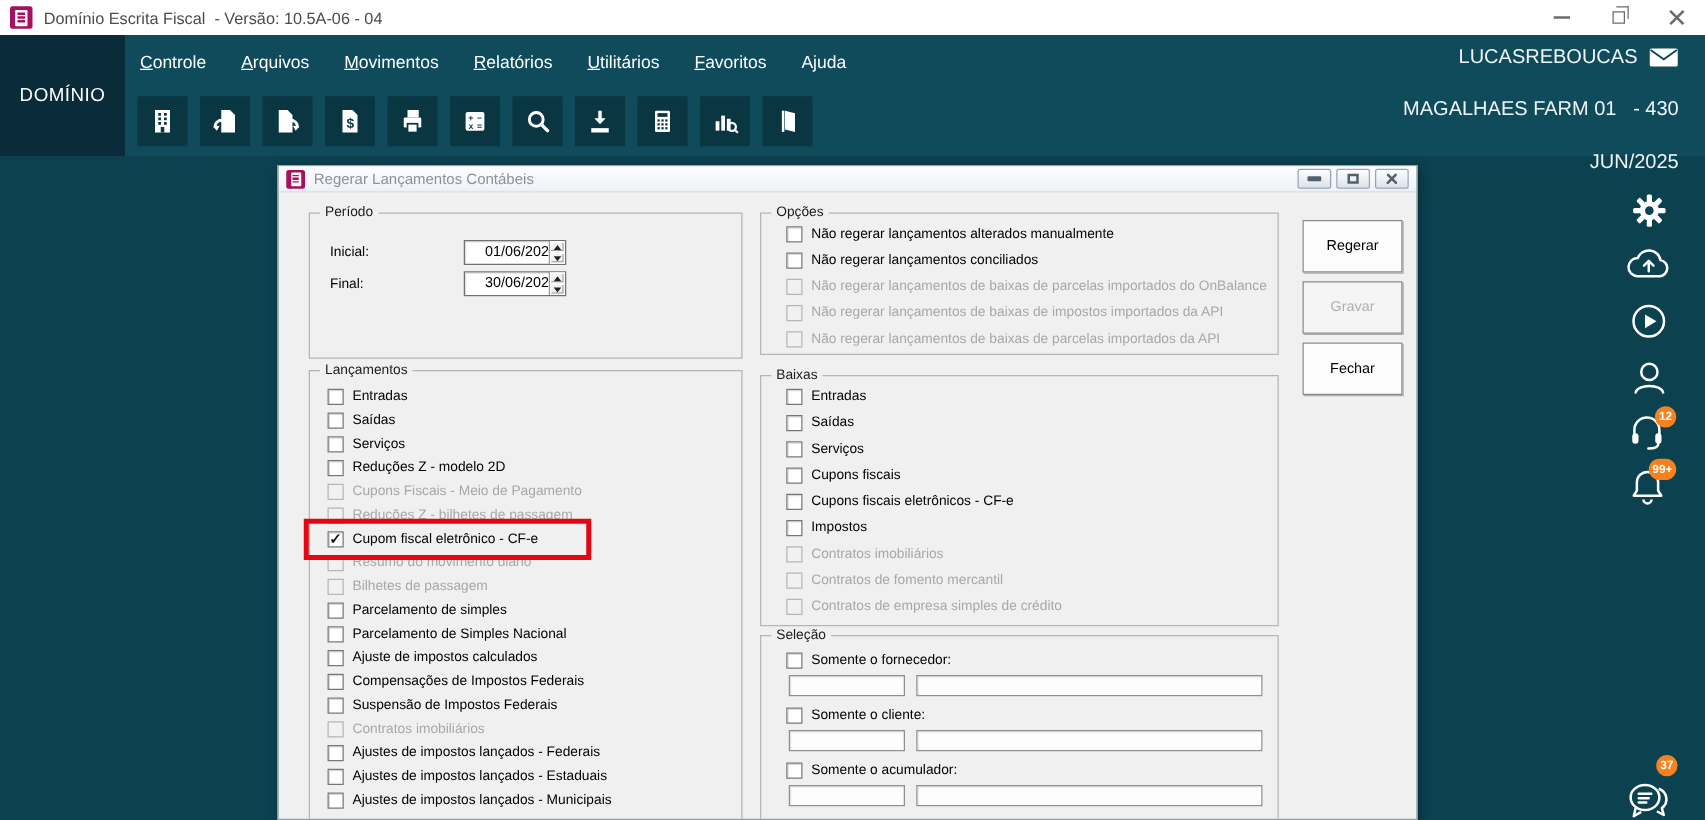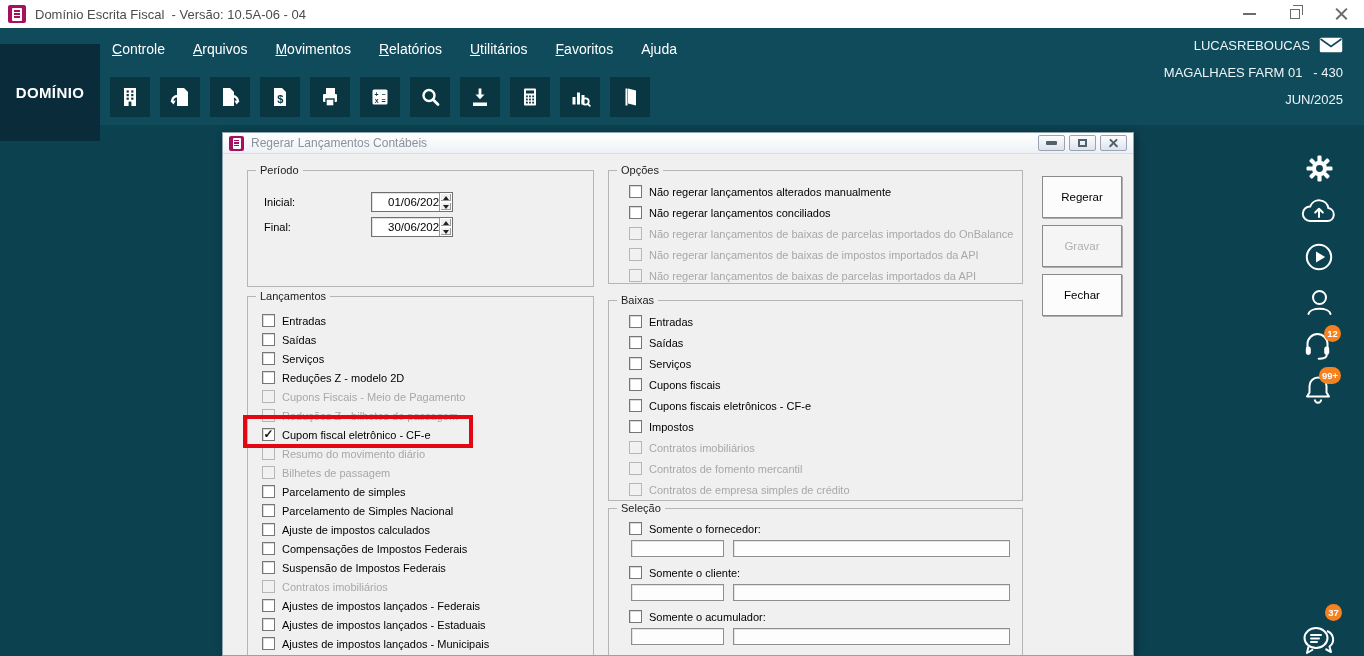--- a/index.html
+++ b/index.html
@@ -16,27 +16,27 @@
   .wbtn { width:46px; height:28px; display:flex; align-items:center; justify-content:center; }
   .g-wmin { width:13px; height:2px; background:#6b6b6b; }
   .g-wmax { position:relative; width:10px; height:10px; border:1.5px solid #6b6b6b; background:#fff; }
   .g-wmax::before { content:''; position:absolute; left:2px; top:-5px; width:9px; height:9px; border-top:1.5px solid #6b6b6b; border-right:1.5px solid #6b6b6b; }
   .g-wclose { position:relative; width:13px; height:13px; }
   .g-wclose::before,.g-wclose::after { content:''; position:absolute; left:-1px; top:5.5px; width:15px; height:1.8px; background:#6b6b6b; }
   .g-wclose::before { transform:rotate(45deg);} .g-wclose::after { transform:rotate(-45deg); }
 
   
   .header { position:absolute; left:0; top:28px; width:1364px; height:97px; background:#104B5C; }
-  .logo { position:absolute; left:0; top:0; width:100px; height:97px; background:#0A2C3A; display:flex; align-items:center; justify-content:center; color:#fff; font-weight:bold; font-size:15px; letter-spacing:.4px;margin-top:16px; }
+  .logo { position:absolute; left:0; top:0; width:100px; height:97px; background:#0A2C3A; display:flex; align-items:center; justify-content:center; color:#fff; font-weight:normal; font-size:15px; letter-spacing:.4px; }
   .menus { position:absolute; left:112px; top:13px; display:flex; }
   .menu-item { display:inline-block; color:#fff; font-size:14px; margin-right:28px; cursor:default; }
   .menu-item.accel::first-letter { text-decoration:underline; }
   .toolbar { position:absolute; left:110px; top:49px; display:flex; gap:10px; }
   .tile { width:40px; height:40px; background:#0A3642; display:flex; align-items:center; justify-content:center; }
-  .userbox { position:absolute; right:21px; top:9px; display:flex; flex-direction:column; align-items:flex-end; gap:12px; color:#EDF4F6; font-size:13px; }
+  .userbox { position:absolute; right:21px; top:9px; display:flex; flex-direction:column; align-items:flex-end; gap:24px; color:#EDF4F6; font-size:16px; }
   .userline { display:flex; align-items:center; gap:9px; }
   .pre { white-space:pre; }
 
   
   .side-ic { position:absolute; } 
   .badge { position:absolute; background:#F5821F; color:#fff; font-size:9.5px; font-weight:bold; min-width:17px; height:17px; border-radius:9px; display:flex; align-items:center; justify-content:center; padding:0 3px; }
 
   
   .dialog { position:absolute; left:222px; top:132px; width:912px; height:524px; background:#F0F0F0; border:1px solid #8FA3B0; overflow:hidden; box-shadow:2px 2px 8px rgba(0,0,0,.35); }
   .dlg-titlebar { height:21px; background:linear-gradient(#ffffff,#edf1f6); border-bottom:1px solid #d9dee4; display:flex; align-items:center; padding:0 6px;text-align:right; }
@@ -50,21 +50,21 @@
   .g-dmax { width:9px; height:8px; border:2px solid #51606e; }
   .g-dclose { position:relative; width:11px; height:11px; }
   .g-dclose::before,.g-dclose::after { content:''; position:absolute; left:0; top:4.5px; width:11px; height:2.4px; background:#51606e; border-radius:1px; }
   .g-dclose::before { transform:rotate(45deg);} .g-dclose::after { transform:rotate(-45deg); }
   .dlg-body { position:relative; height:502px; font-size:11px; color:#000; }
 
   .groupbox { position:absolute; border:1px solid #b5b5b5; }
   .legend { position:absolute; top:-7px; left:8px; background:#F0F0F0; padding:0 4px; font-size:11px; color:#1c1c1c; }
 
   
-  .cbrow { position:relative; display:flex; align-items:center; gap:7px; }
+  .cbrow { position:relative; display:flex; gap:7px; }
   .rows-19 { padding:14px 0 0 14px; } .rows-19 .cbrow { height:19px; }
   .rows-21 { padding:10px 0 0 20px; } .rows-21 .cbrow { height:21px; }
   .cbbox { width:13px; height:13px; background:#fff; border:1px solid #767676; box-shadow:inset 1px 1px 0 rgba(0,0,0,.15); display:flex; align-items:center; justify-content:center; flex:none; }
   .cblbl { font-size:11px; color:#000; }
   .cbrow.disabled .cbbox { background:#f1f1f1; border-color:#b6b6b6; box-shadow:none; }
   .cbrow.disabled .cblbl { color:#a8a8a8; }
   .cbrow.checked .cbbox::after { content:'✓'; font-size:12px; font-weight:bold; color:#111; line-height:11px; }
   .cbrow.highlight::after { content:''; position:absolute; left:-19px; top:-10px; width:222px; height:25px; border:4px solid #E30613; pointer-events:none; z-index:5; }
 
   

